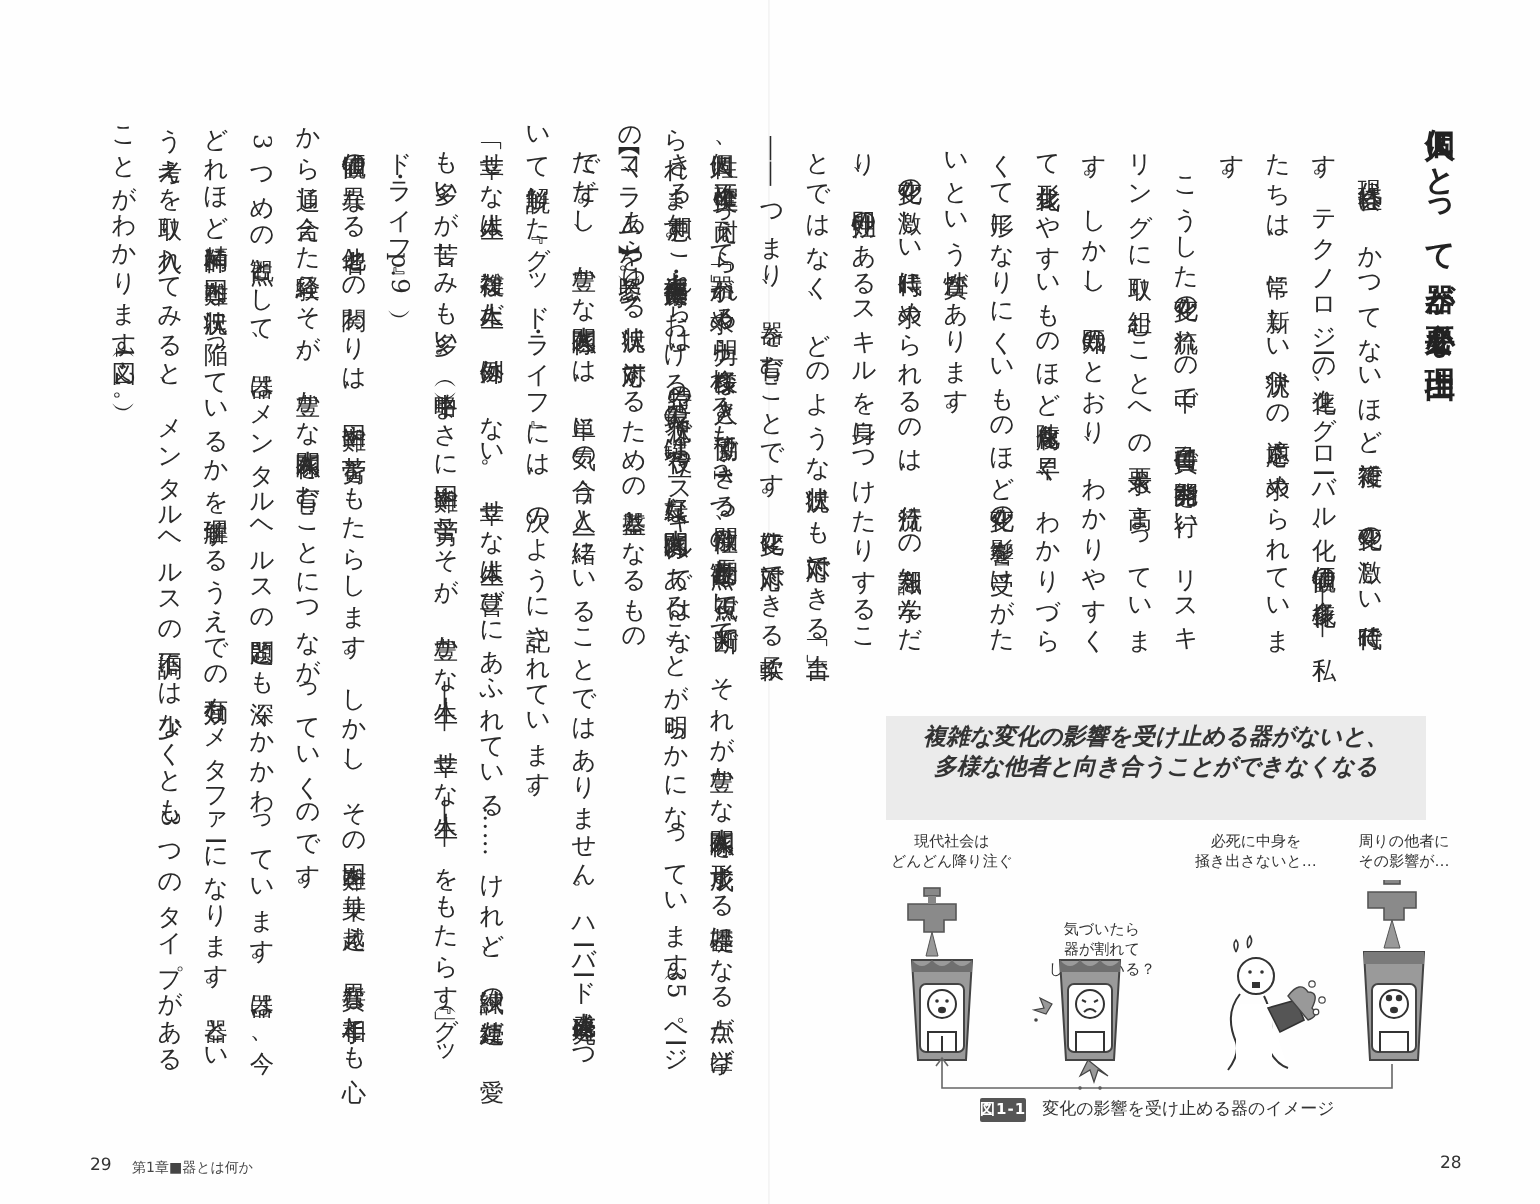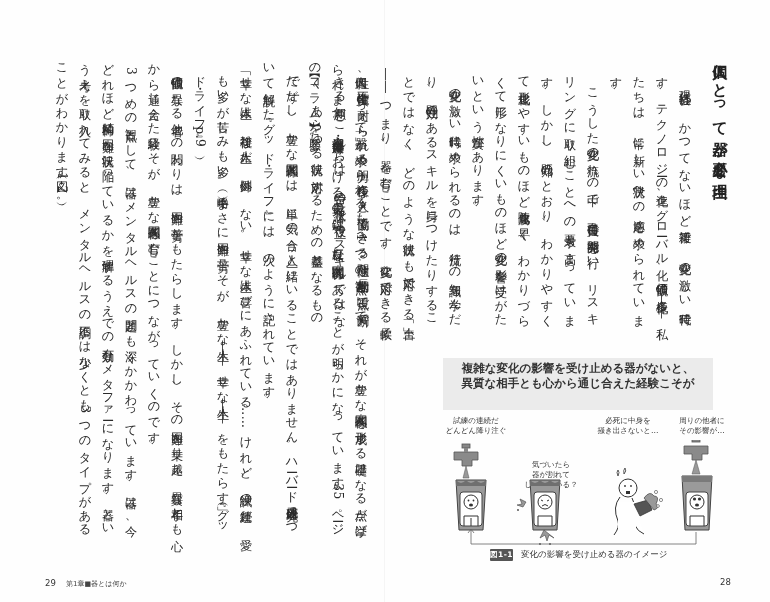--- a/index.html
+++ b/index.html
@@ -41,21 +41,21 @@
   .left-body { left: 22px; top: 55px; width: 350px; height: 475px; }
 
   
   .fig-banner {
     position: absolute; left: 443px; top: 358px; width: 270px; height: 52px;
     background: #ebebeb;
     font-family: "DejaVu Sans", "Liberation Sans", sans-serif;
     font-size: 11.5px; line-height: 15px; font-weight: bold; color: #333;
     text-align: center; padding-top: 3px;
   }
-  .fig-banner div { white-space: nowrap; }
+  .fig-banner div { white-space: nowrap; font-style: italic; }
 
   .fig-label {
     position: absolute; top: 416px; width: 76px;
     font-family: "DejaVu Sans", "Liberation Sans", sans-serif;
     font-size: 7.5px; line-height: 10px; color: #333; text-align: center;
   }
   .fig-illus { position: absolute; top: 440px; left: 440px; width: 290px; height: 110px; }
 
   .fig-caption {
     position: absolute; left: 490px; top: 548px; height: 14px;
@@ -105,24 +105,24 @@
 <div class="heading">個人にとって器が必要な理由</div>
 
 <div class="vtext right-body">
   <p>現代社会は、かつてないほど複雑で、変化の激しい時代です。テクノロジーの進化、グローバル化、価値観の多様化――私たちは、常に新しい状況への適応を求められています。</p>
   <p>こうした変化の流れの中で、自己責任で能力開発を行い、リスキリングに取り組むことへの要求も高まっています。しかし、既知のとおり、わかりやすくて形式化しやすいものほど陳腐化も早く、わかりづらくて形になりにくいものほど変化の影響を受けがたいという性質があります。</p>
   <p>変化の激しい時代に求められるのは、流行りの知識を学んだり、即効性のあるスキルを身につけたりすることではなく、どのような状況にも対応できる「土台」――つまり、器を育むことです。変化に対応できる柔軟性、不確実性に耐えられる胆力、多様な人々と協働できる開放性、長期的な視点で判断できる知恵。これらは、特定の状況で役立つスキルではなく、あらゆる状況に対応するための基盤となるものです。</p>
 </div>
 
 <div class="fig-banner">
   <div>複雑な変化の影響を受け止める器がないと、</div>
-  <div>異質な相手とも心から通じ合えた経験こそが</div>
-</div>
-
-<div class="fig-label" style="left:438px; white-space:pre-line;">試練の連続だ
+  <div>多様な他者と向き合うことができなくなる</div>
+</div>
+
+<div class="fig-label" style="left:438px; white-space:pre-line;">現代社会は
 どんどん降り注ぐ</div>
 <div class="fig-label" style="left:513px; white-space:pre-line;margin-top:44px;">気づいたら
 器が割れて
 しまっている？</div>
 <div class="fig-label" style="left:590px; white-space:pre-line;">必死に中身を
 掻き出さないと…</div>
 <div class="fig-label" style="left:664px; white-space:pre-line;">周りの他者に
 その影響が…</div>
 
 <svg class="fig-illus" viewBox="0 0 290 110">

